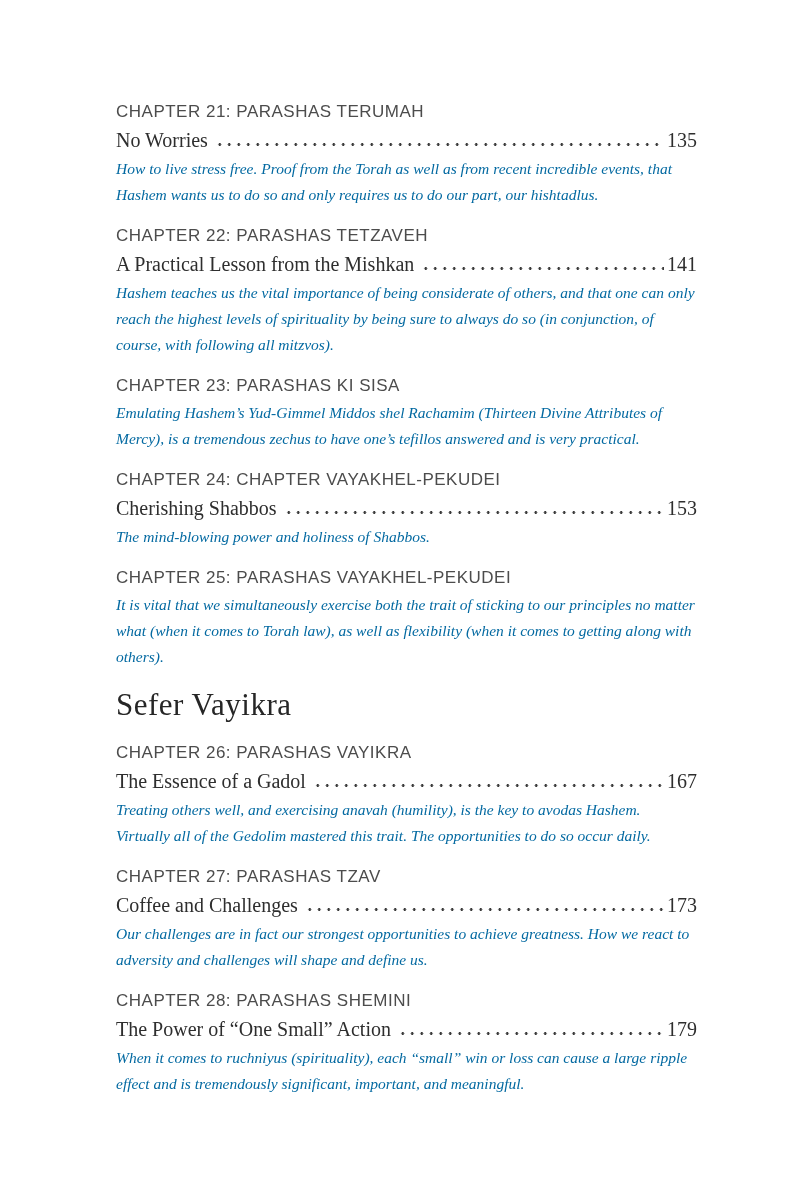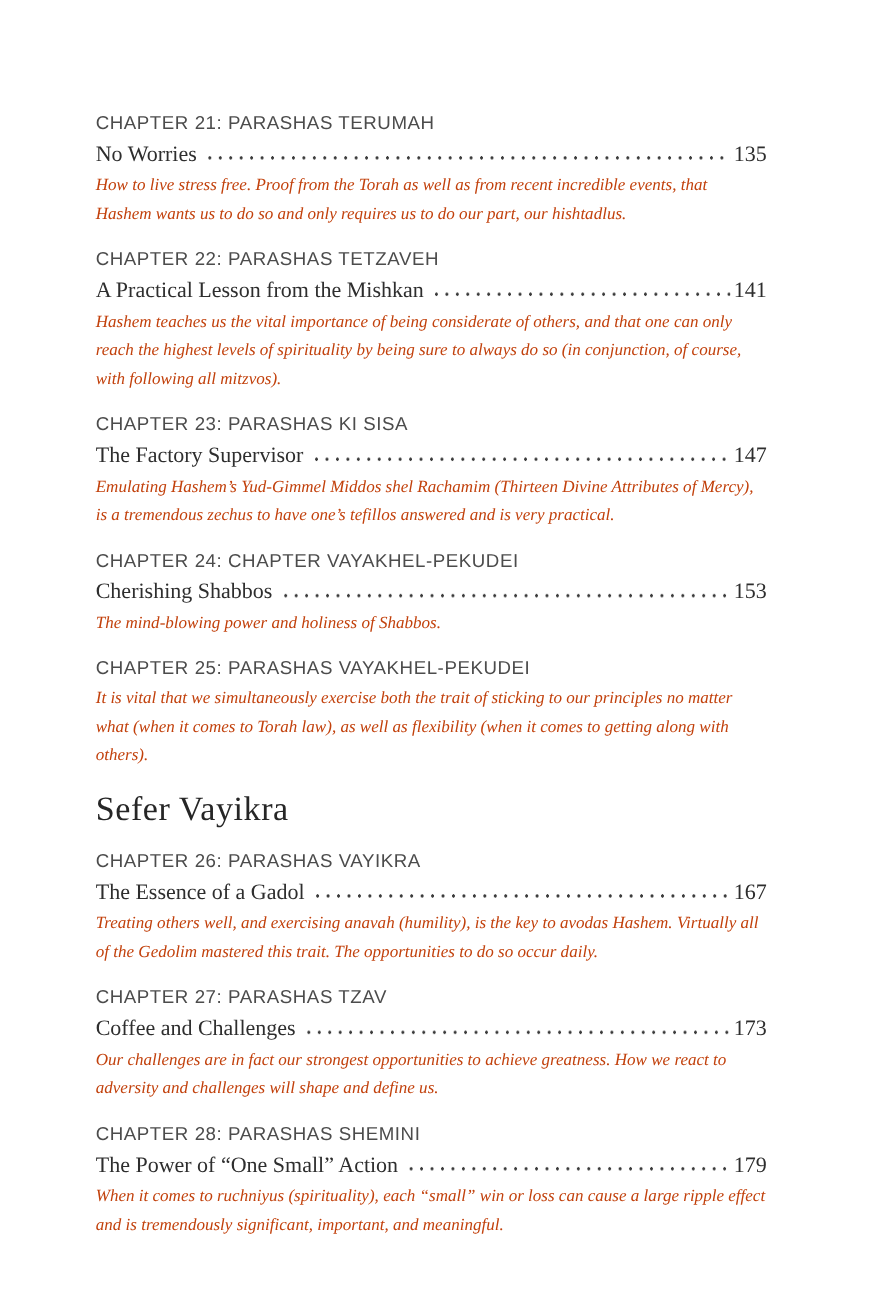--- a/index.html
+++ b/index.html
@@ -7,21 +7,21 @@
     padding: 0;
     background: #ffffff;
   }
   .page {
     position: relative;
     width: 800px;
     height: 1195px;
     margin: 0 auto;
     background: #ffffff;
     box-sizing: border-box;
-    padding: 98px 103px 0 87px;
+    padding: 98px 103px 0 116px;
     overflow: hidden;
   }
   .entry {
     margin: 0 0 14px 0;
   }
   .chapter-heading {
     font-family: "Liberation Sans", sans-serif;
     font-size: 17px;
     line-height: 27px;
     letter-spacing: 0.5px;
@@ -51,21 +51,21 @@
   .page-num {
     white-space: nowrap;
     text-align: right;
   }
   .description {
     margin: 1px 0 0 0;
     font-family: "Liberation Serif", serif;
     font-style: italic;
     font-size: 15.5px;
     line-height: 26px;
-    color: #c2410c;
+    color: #0369a1;
   }
   .part-header {
     margin: 16px 0 15px 0;
     font-family: "Liberation Serif", serif;
     font-weight: 400;
     font-size: 31px;
     line-height: 38px;
     letter-spacing: 0.5px;
     color: #262626;
   }
@@ -90,25 +90,20 @@
     <div class="title-row">
       <span class="title-text">A Practical Lesson from the Mishkan</span>
       <span class="leader"></span>
       <span class="page-num">141</span>
     </div>
     <p class="description">Hashem teaches us the vital importance of being considerate of others, and that one can only reach the highest levels of spirituality by being sure to always do so (in conjunction, of course, with following all mitzvos).</p>
   </section>
 
   <section class="entry">
     <div class="chapter-heading">CHAPTER 23: PARASHAS KI SISA</div>
-    <div class="title-row">
-      <span class="title-text">The Factory Supervisor</span>
-      <span class="leader"></span>
-      <span class="page-num">147</span>
-    </div>
     <p class="description">Emulating Hashem’s Yud-Gimmel Middos shel Rachamim (Thirteen Divine Attributes of Mercy), is a tremendous zechus to have one’s tefillos answered and is very practical.</p>
   </section>
 
   <section class="entry">
     <div class="chapter-heading">CHAPTER 24: CHAPTER VAYAKHEL-PEKUDEI</div>
     <div class="title-row">
       <span class="title-text">Cherishing Shabbos</span>
       <span class="leader"></span>
       <span class="page-num">153</span>
     </div>

